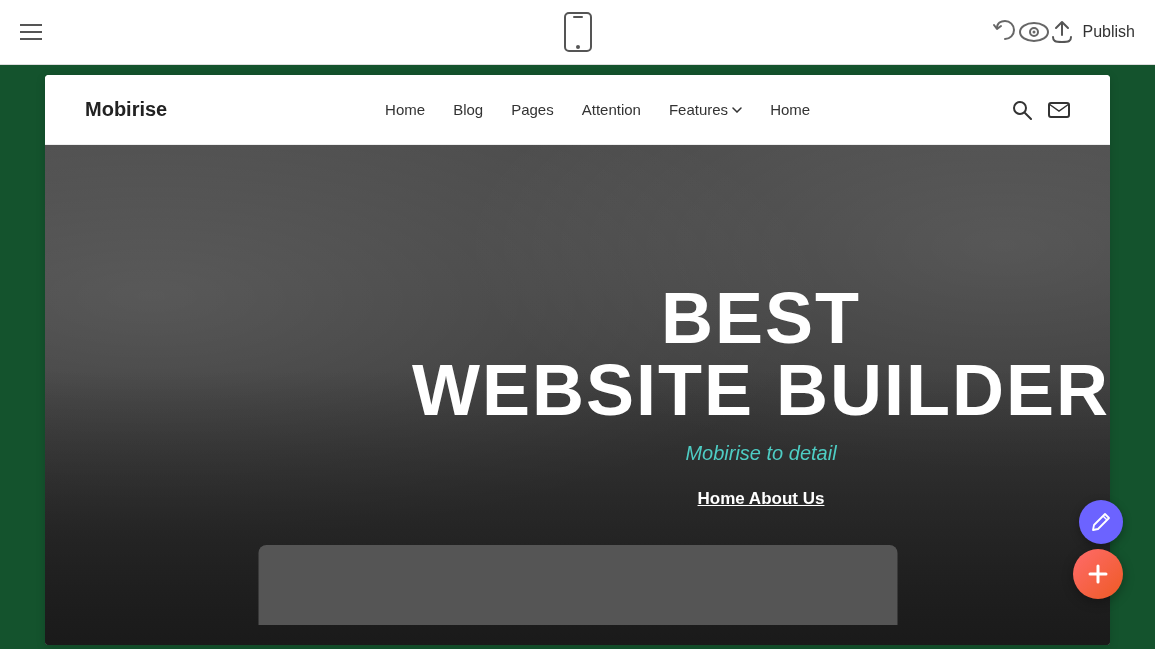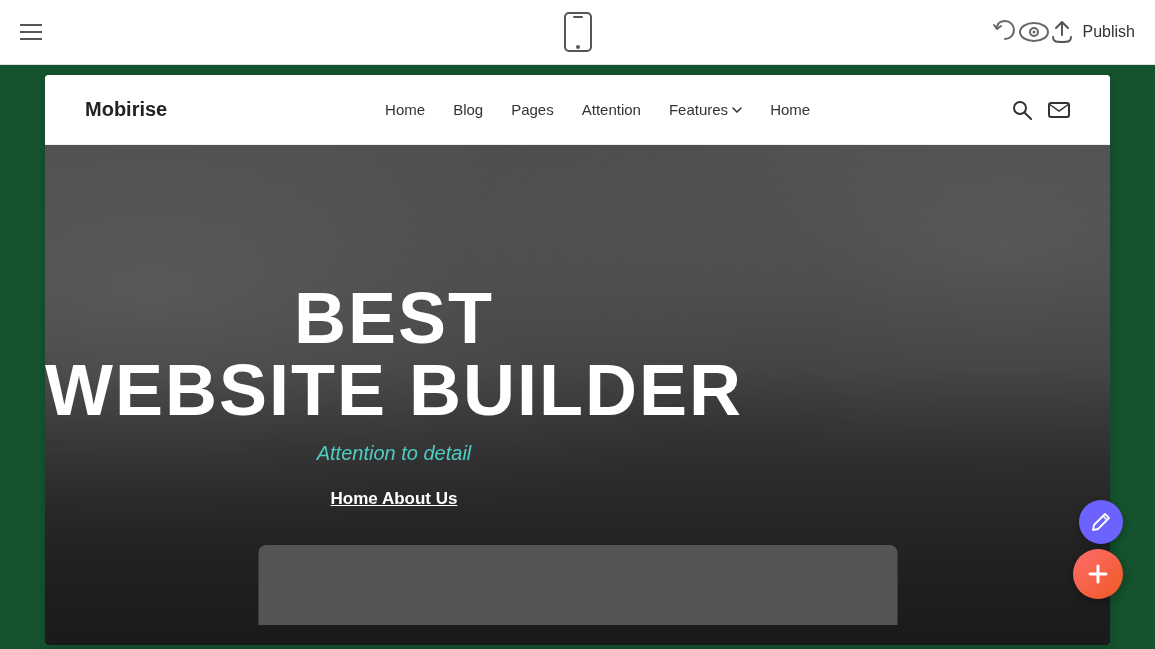--- a/index.html
+++ b/index.html
@@ -90,21 +90,21 @@
     .site-nav-links .features-link {
       display: flex; align-items: center; gap: 4px;
     }
     .site-nav-icons { display: flex; gap: 16px; align-items: center; }
 
     
     .hero-section {
       position: relative;
       height: 500px;
       background: #2a2a2a;
-      display: flex; align-items: center; justify-content: flex-start;
+      display: flex; align-items: center; justify-content: flex-end;
       overflow: hidden;
     }
 
     
     .hero-room {
       position: absolute;
       inset: 0;
       background:
         
         radial-gradient(ellipse at 10% 30%, rgba(255,255,255,0.12) 0%, transparent 50%),
@@ -274,21 +274,21 @@
           </svg>
         </button>
       </div>
     </nav>
 
     <div class="hero-section">
       <div class="hero-room"></div>
       <div class="hero-content">
         <div class="hero-title-line1">BEST</div>
         <div class="hero-title-line2">WEBSITE BUILDER</div>
-        <div class="hero-subtitle">Attention to detail</div>
+        <div class="hero-subtitle">Mobirise to detail</div>
         <button class="hero-cta">Home About Us</button>
       </div>
     </div>
 
   </div>
 </div>
 
 <button class="floating-edit-btn">
   <svg width="20" height="20" viewBox="0 0 20 20" fill="none">
     <path d="M14 2L18 6L7 17L2 18L3 13Z" stroke="white" stroke-width="1.8" fill="none" stroke-linejoin="round"></path>

